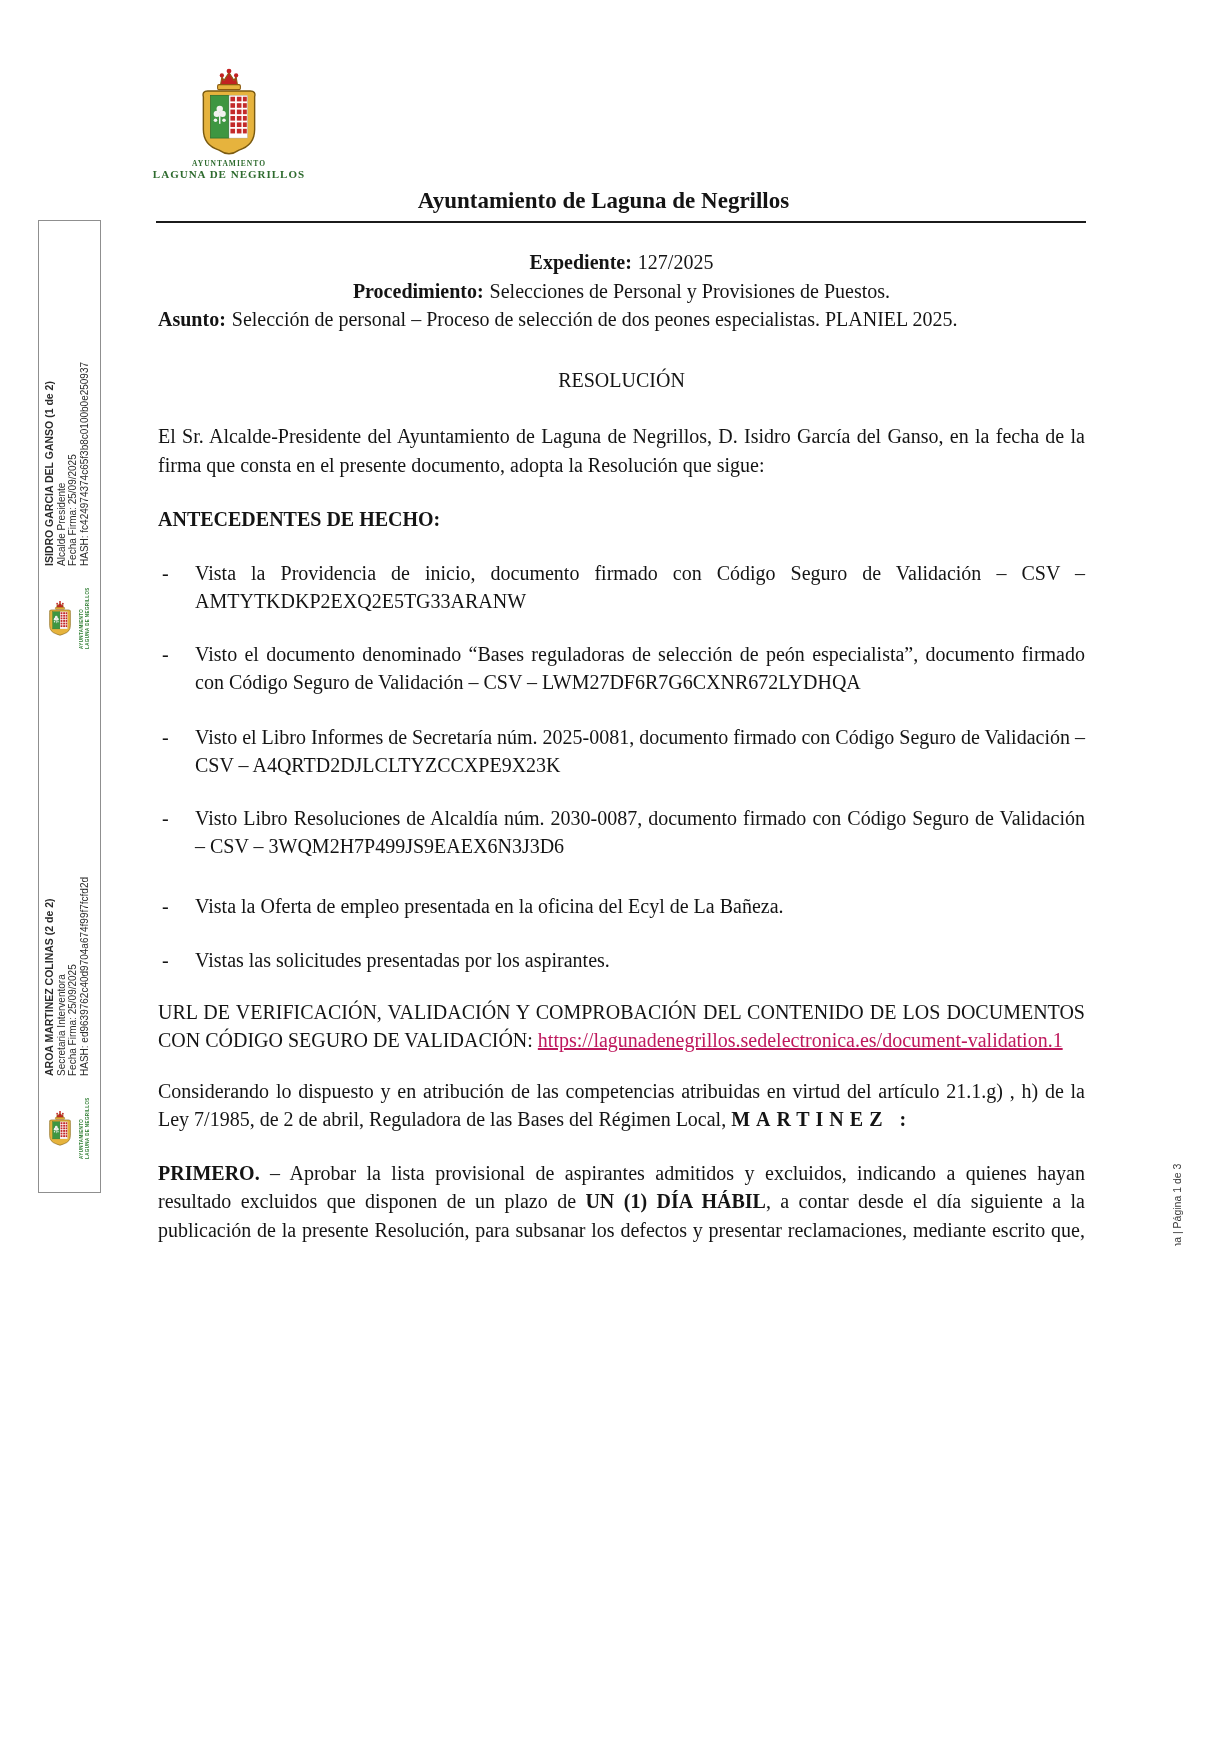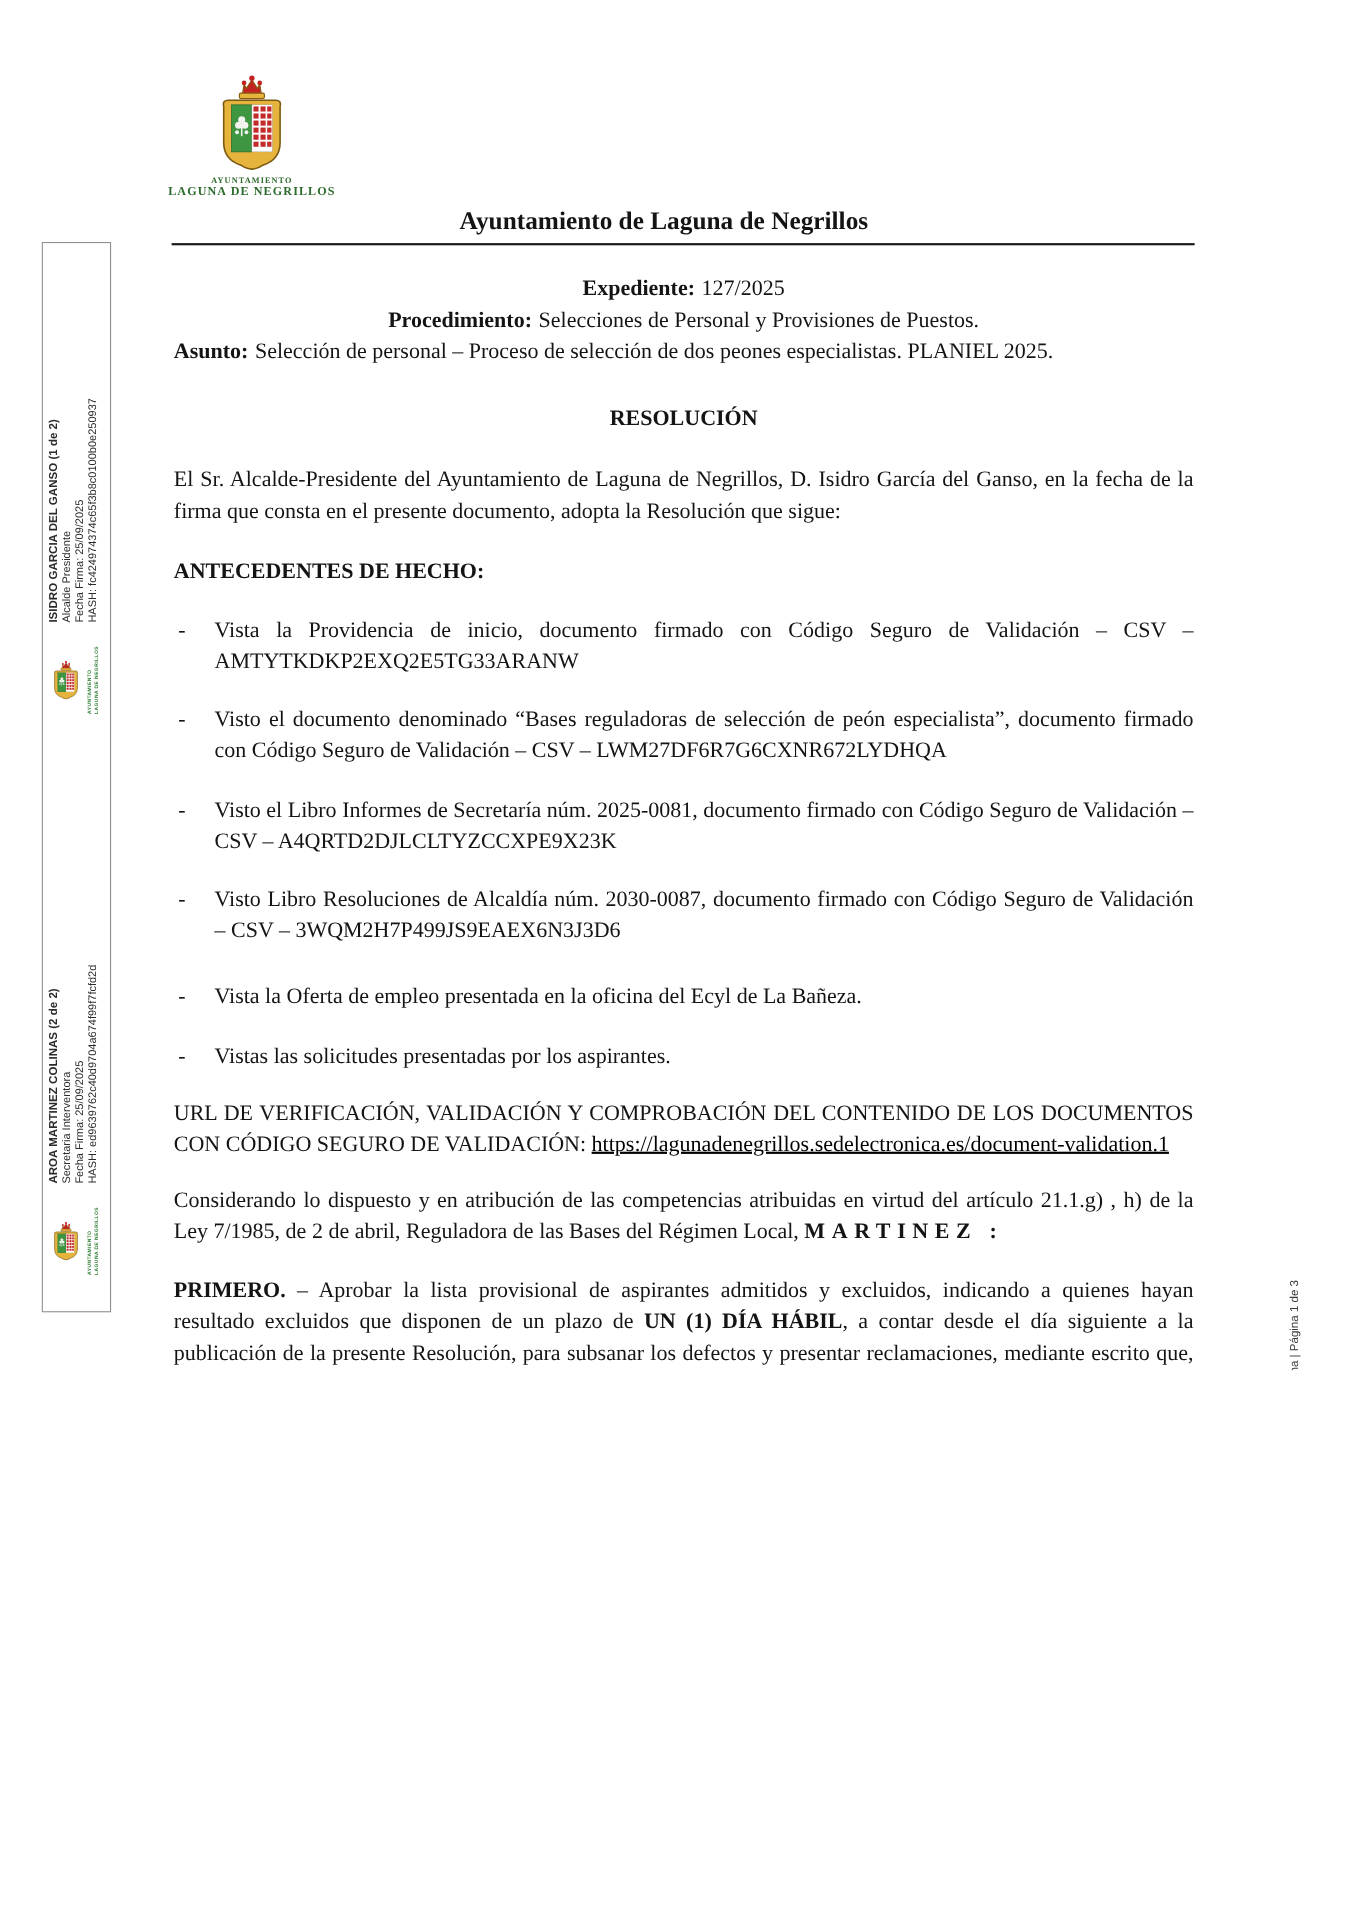--- a/index.html
+++ b/index.html
@@ -14,28 +14,28 @@
   .logo-cap .c2{font-size:11px;letter-spacing:1px;line-height:13px;}
   .doc-title{position:absolute;left:140px;top:188px;width:927px;text-align:center;
              font-size:23px;font-weight:bold;}
   .head-rule{position:absolute;left:156px;top:221px;width:930px;height:2px;background:#1b1b1b;}
 
   
   .content{position:absolute;left:158px;top:248px;width:927px;
            font-size:20px;line-height:28.5px;text-align:justify;}
   .content .line{text-align:center;}
   .lbl{font-weight:bold;margin-right:6px;}
-  .h-center{margin:32px 0 0 0;text-align:center;font-weight:bold;}
+  .h-center{margin:32px 0 0 0;text-align:center;font-weight:normal;}
   .p-intro{margin:28px 0 0 0;}
   .h-left{margin:26px 0 0 0;text-align:left;font-weight:bold;}
   .dash-item{position:relative;padding-left:37px;}
   .dash-item .dash{position:absolute;left:4px;top:0;}
   .mt25{margin-top:25px;} .mt24{margin-top:24px;} .mt26{margin-top:26px;}
   .mt31{margin-top:31px;} .mt23{margin-top:23px;} .mt22{margin-top:22px;}
-  a.doc-link{color:#000000;text-decoration:underline;}
+  a.doc-link{color:#be185d;text-decoration:underline;}
   .resuelvo{font-weight:bold;letter-spacing:6px;}
   .b{font-weight:bold;}
   .p-lista{margin:26px 0 0 0;text-align:center;}
 
   
   table.admitidos{margin-top:17px;width:925px;border-collapse:collapse;}
   table.admitidos th{border:2px solid #a21caf;background:#d4d7da;height:44px;
                      font-size:20px;font-weight:bold;text-align:center;padding:0;}
 
   

